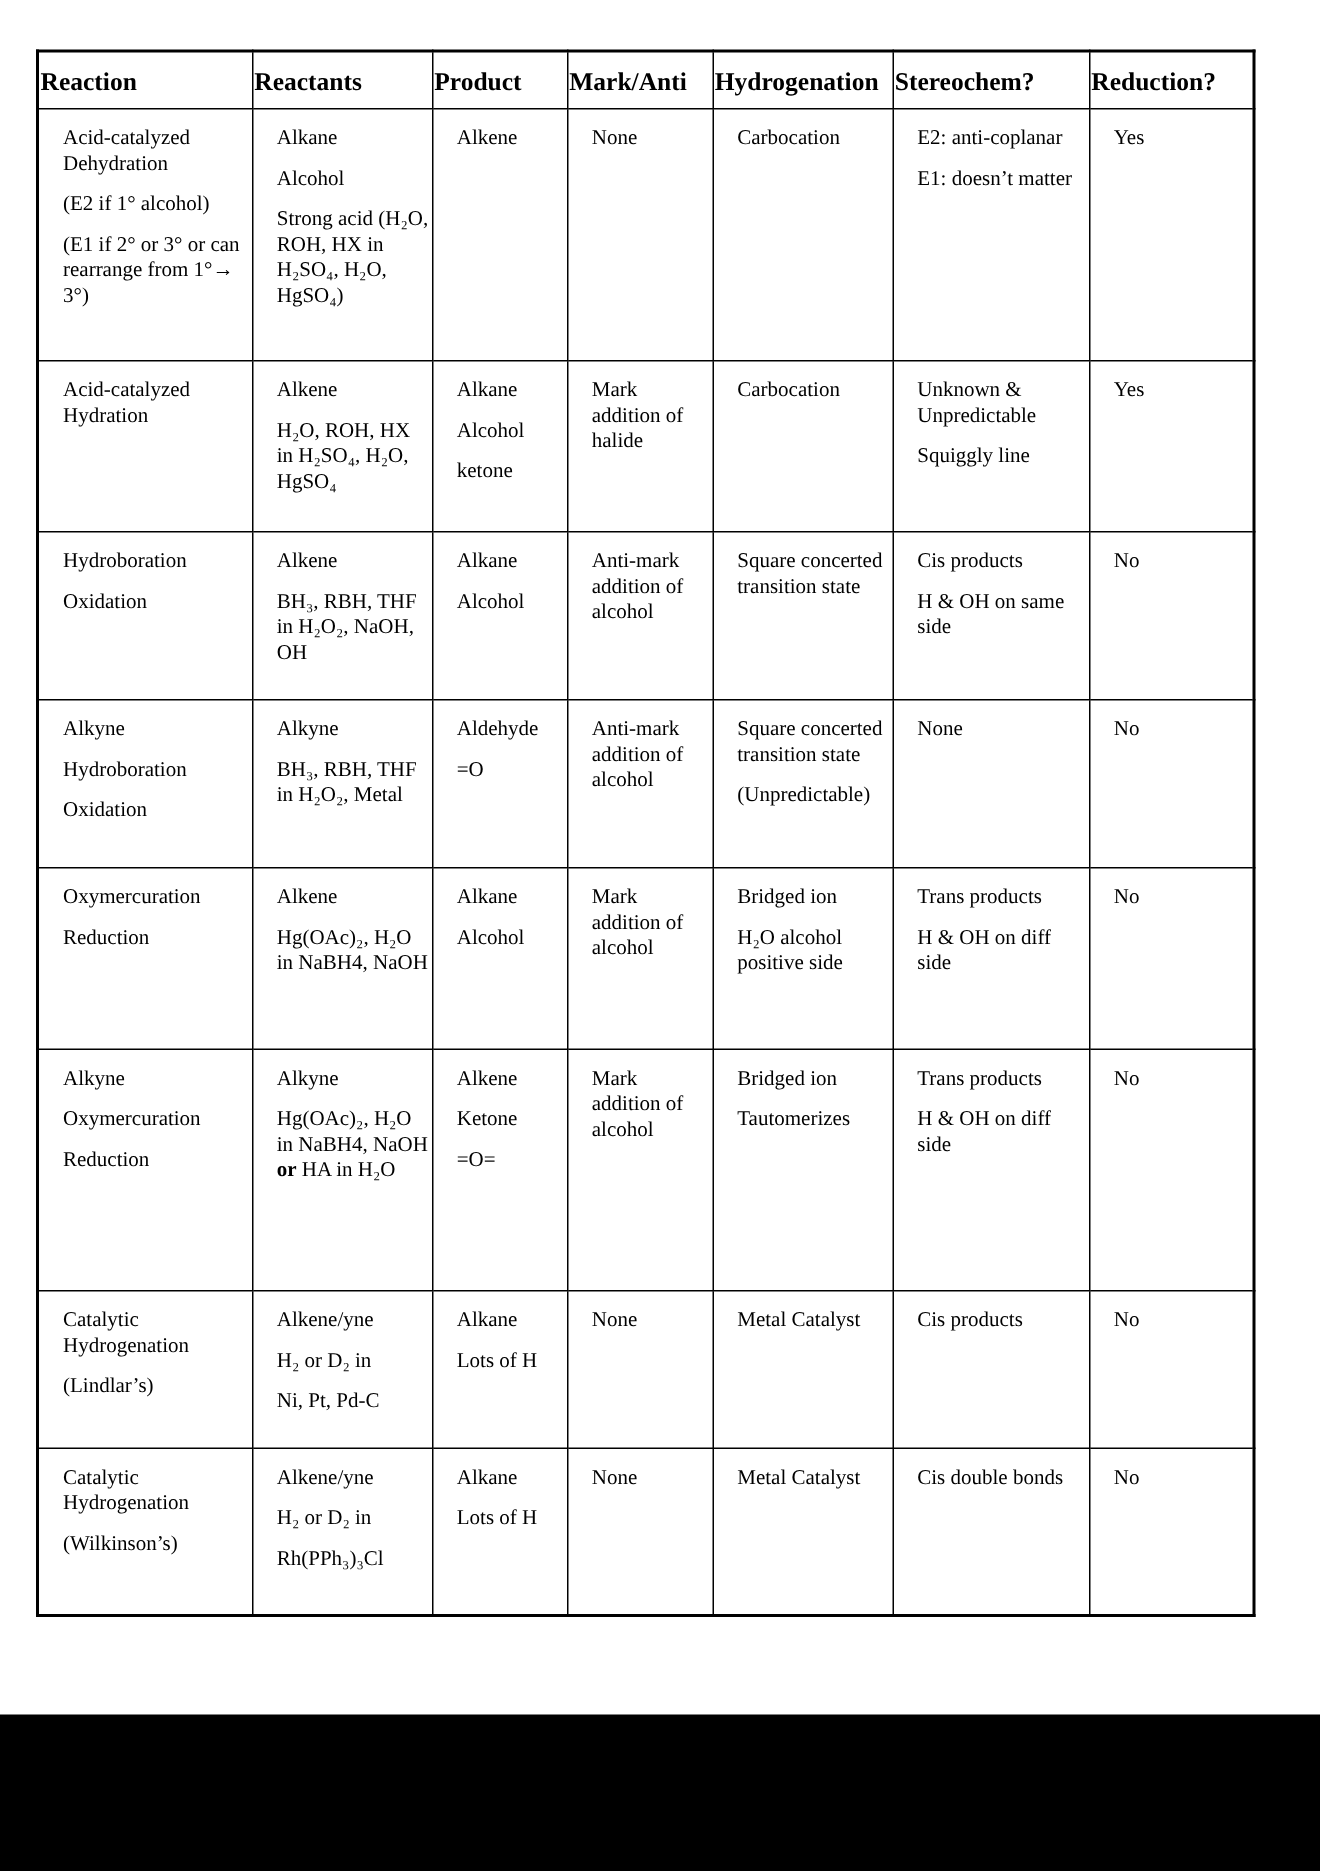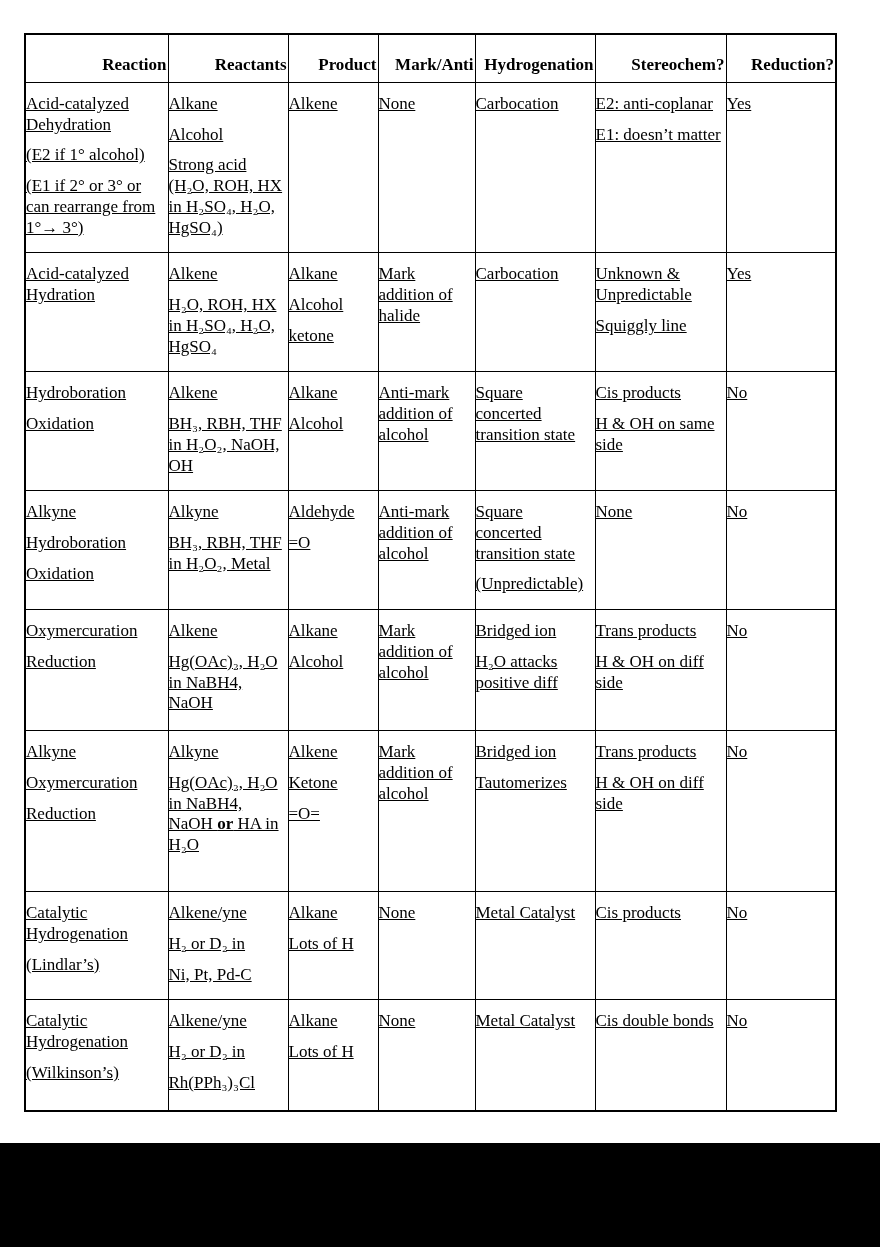--- a/index.html
+++ b/index.html
@@ -31,29 +31,28 @@
   }
   table.reaction-table th,
   table.reaction-table td {
     border: 1px solid #000000;
     vertical-align: top;
     overflow: hidden;
   }
   table.reaction-table th {
     font-size: 17px;
     font-weight: bold;
-    text-align: right;
-    padding: 20px 1px 7px 1px;
+    text-align: left;
+    padding: 10px 1px 7px 1px;
     white-space: nowrap;
   }
   table.reaction-table td {
-    font-size: 17px;
+    font-size: 14px;
     line-height: 1.22;
-    padding: 11px 2px 4px 0;
-    text-decoration: underline;
+    padding: 11px 2px 4px 16px;
   }
   td p.cell-line {
     margin: 0 0 10px 0;
   }
   td p.cell-line b {
     font-weight: bold;
   }
   .bottom-bar {
     position: absolute;
     left: 0;
@@ -210,21 +209,21 @@
           </td>
           <td>
             <p class="cell-line">Alkane</p>
             <p class="cell-line">Alcohol</p>
           </td>
           <td>
             <p class="cell-line">Mark addition of alcohol</p>
           </td>
           <td>
             <p class="cell-line">Bridged ion</p>
-            <p class="cell-line">H₂O attacks positive diff</p>
+            <p class="cell-line">H₂O alcohol positive side</p>
           </td>
           <td>
             <p class="cell-line">Trans products</p>
             <p class="cell-line">H &amp; OH on diff side</p>
           </td>
           <td>
             <p class="cell-line">No</p>
           </td>
         </tr>
         <tr style="height: 161px;">

